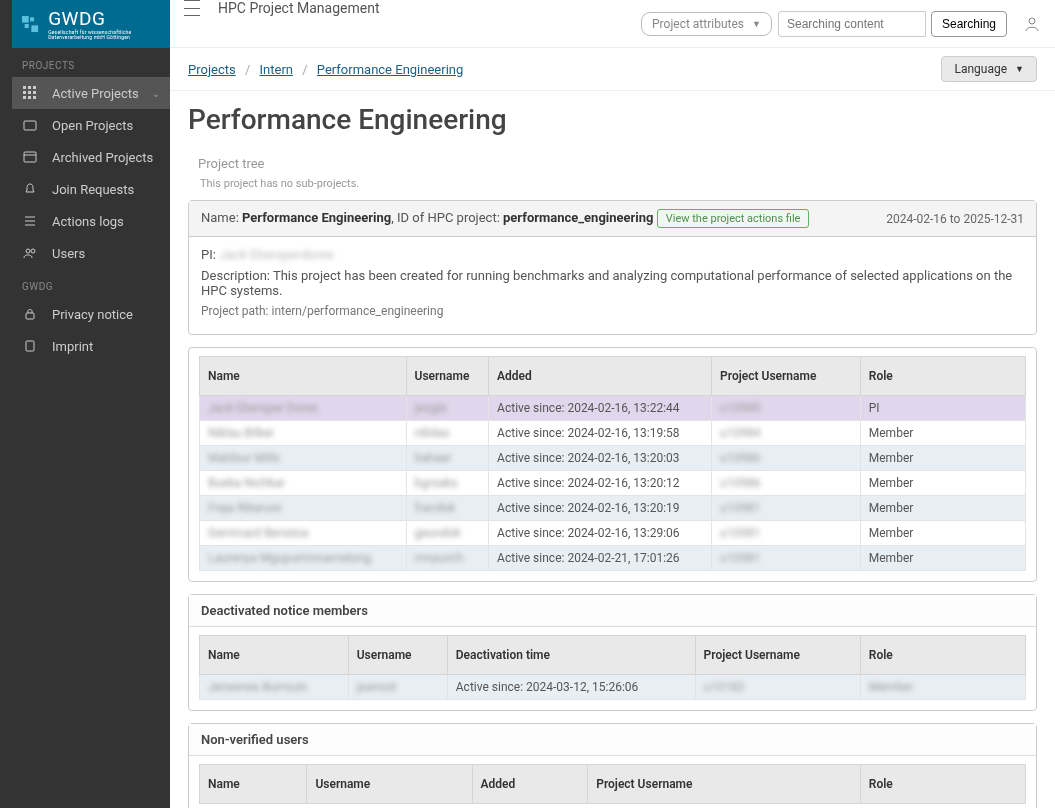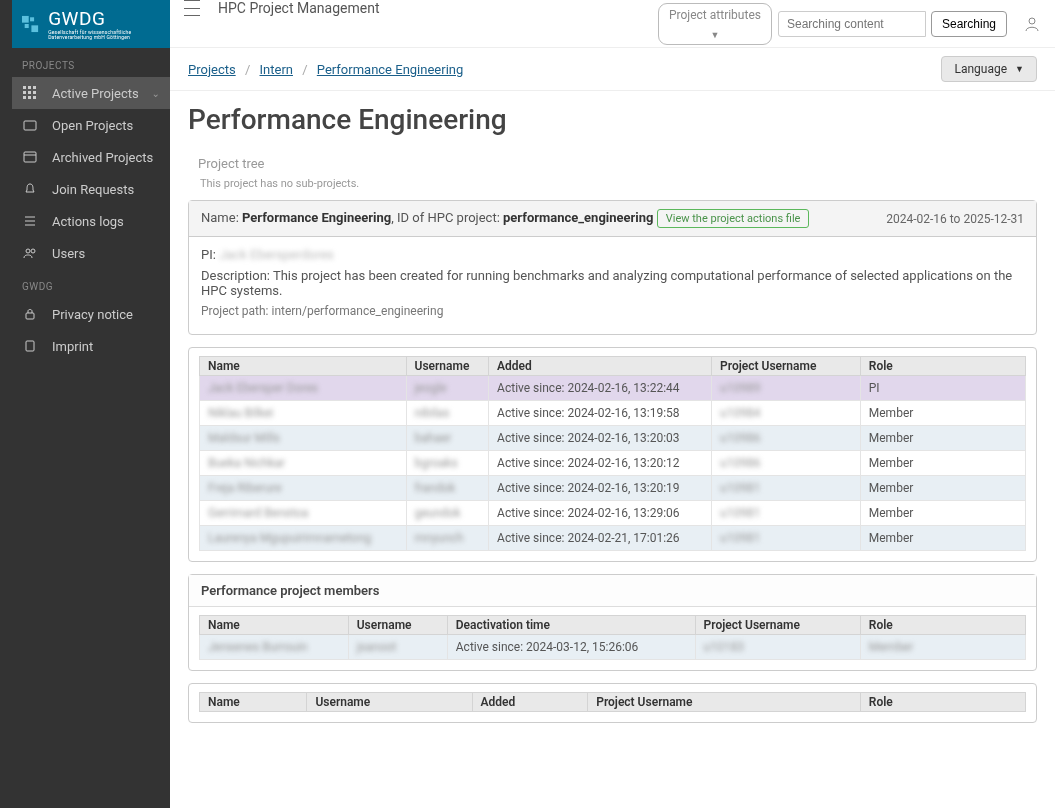--- a/index.html
+++ b/index.html
@@ -15,21 +15,21 @@
 .side-item { display: flex; align-items: center; padding: 8px 10px; color: #ccc; cursor: pointer; font-size: 13px; }
 .side-item.active { background: #555; }
 .side-item .icon { width: 16px; height: 16px; margin-right: 14px; display: inline-flex; align-items: center; justify-content: center; flex-shrink: 0; }
 .side-item .chev { margin-left: auto; font-size: 10px; color: #999; }
 .main { flex: 1; display: flex; flex-direction: column; overflow: hidden; }
 .topbar { height: 48px; display: flex; padding: 0 14px; border-bottom: 1px solid #eee; }
 .burger { width: 16px; height: 16px; margin-right: 18px; cursor: pointer; display: flex; flex-direction: column; justify-content: space-between; }
 .burger span { height: 1px; background: #666; }
 .top-title { font-size: 14px; color: #555; }
 .top-right { margin-left: auto; display: flex; align-items: center; gap: 6px; }
-.attr-btn { border: 1px solid #bbb; border-radius: 9px; padding: 4px 10px; font-size: 12px; color: #888; background: #fff; cursor: pointer; display: flex; align-items: center; gap: 8px; flex-direction: column; }
+.attr-btn { border: 1px solid #bbb; border-radius: 9px; padding: 4px 10px; font-size: 12px; color: #888; background: #fff; cursor: pointer; display: flex; align-items: center; gap: 8px; }
 .attr-btn .caret { font-size: 9px; }
 .search-input { border: 1px solid #ccc; border-radius: 3px 0 0 3px; padding: 5px 8px; font-size: 12px; width: 148px; color: #888; }
 .search-btn { border: 1px solid #999; border-radius: 4px; padding: 5px 10px; font-size: 12px; background: #fff; cursor: pointer; margin-left: -1px; }
 .user-icon { width: 18px; height: 18px; margin-left: 10px; cursor: pointer; }
 .breadcrumb-row { display: flex; align-items: center; padding: 8px 18px; border-bottom: 1px solid #eee; }
 .breadcrumb a { color: #1a5f8a; text-decoration: underline; font-size: 13px; }
 .breadcrumb .sep { margin: 0 6px; color: #aaa; }
 .breadcrumb .current { color: #1a5f8a; text-decoration: underline; }
 .lang-btn { margin-left: auto; background: #e9e9e9; border: 1px solid #ccc; border-radius: 4px; padding: 5px 12px; font-size: 12px; cursor: pointer; display: flex; align-items: center; gap: 8px; }
 .lang-btn .caret { font-size: 9px; }
@@ -42,21 +42,21 @@
 .panel-header .dates { margin-left: auto; font-size: 12px; color: #666; }
 .panel-header strong { color: #333; }
 .action-link { display: inline-block; border: 1px solid #5cb85c; color: #4a934a; border-radius: 3px; padding: 2px 8px; font-size: 11px; cursor: pointer; }
 .panel-body { padding: 10px 12px; font-size: 13px; color: #555; }
 .panel-body .row { margin-bottom: 6px; }
 .pi-val { color: #bbb; filter: blur(2.5px); }
 .path-val { color: #777; font-size: 12px; }
 .section-title { padding: 8px 12px; font-size: 13px; font-weight: 600; color: #444; border-bottom: 1px solid #ddd; background: #fdfdfd; }
 .tbl-wrap { padding: 8px 10px 10px 10px; }
 table { width: 100%; border-collapse: collapse; font-size: 12px; }
-th { background: #e9e9e9; border: 1px solid #d4d4d4; padding: 2px 8px; text-align: left; font-weight: 600; color: #333; }
+th { background: #e9e9e9; border: 1px solid #d4d4d4; padding: 12px 8px; text-align: left; font-weight: 600; color: #333; }
 td { border: 1px solid #e4e4e4; padding: 5px 8px; color: #555; }
 tbody tr:nth-child(odd) { background: #e8eff4; }
 tbody tr:nth-child(even) { background: #fff; }
 tbody.active-members tr:first-child { background: #e1d7ec; }
 .blurred { color: #999; filter: blur(2.5px); }
 svg { display: block; }
 </style>
 </head>
 <body>
 
@@ -278,21 +278,21 @@
                   <td>Active since: 2024-02-21, 17:01:26</td>
                   <td class="blurred">u10981</td>
                   <td>Member</td>
                 </tr>
               </tbody>
           </table>
         </div>
       </div>
 
       <div class="panel">
-        <div class="section-title">Performance project members</div>
+        <div class="section-title">Deactivated notice members</div>
         <div class="tbl-wrap">
           <table>
             <thead>
                 <tr>
               <th style="width:18%">Name</th>
               <th style="width:12%">Username</th>
               <th style="width:30%">Deactivation time</th>
               <th style="width:20%">Project Username</th>
               <th>Role</th>
             </tr>
@@ -304,20 +304,21 @@
                   <td>Active since: 2024-03-12, 15:26:06</td>
                   <td class="blurred">u10183</td>
                   <td class="blurred">Member</td>
                 </tr>
               </tbody>
           </table>
         </div>
       </div>
 
       <div class="panel">
+        <div class="section-title">Non-verified users</div>
         <div class="tbl-wrap">
           <table>
             <thead>
                 <tr>
               <th style="width:13%">Name</th>
               <th style="width:20%">Username</th>
               <th style="width:14%">Added</th>
               <th style="width:33%">Project Username</th>
               <th>Role</th>
             </tr>

